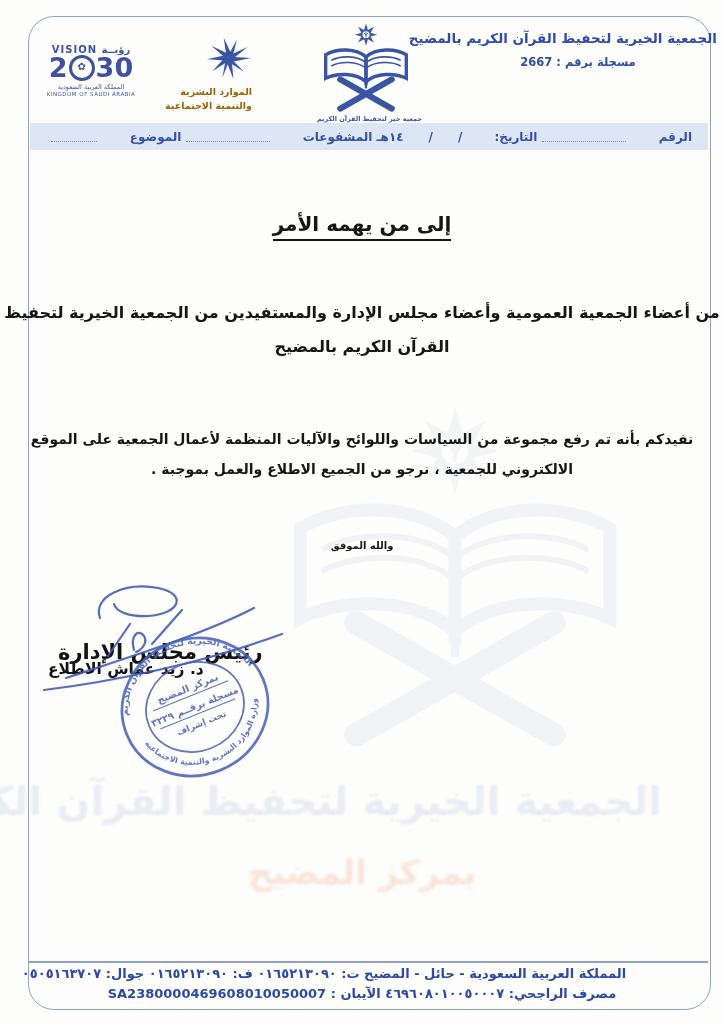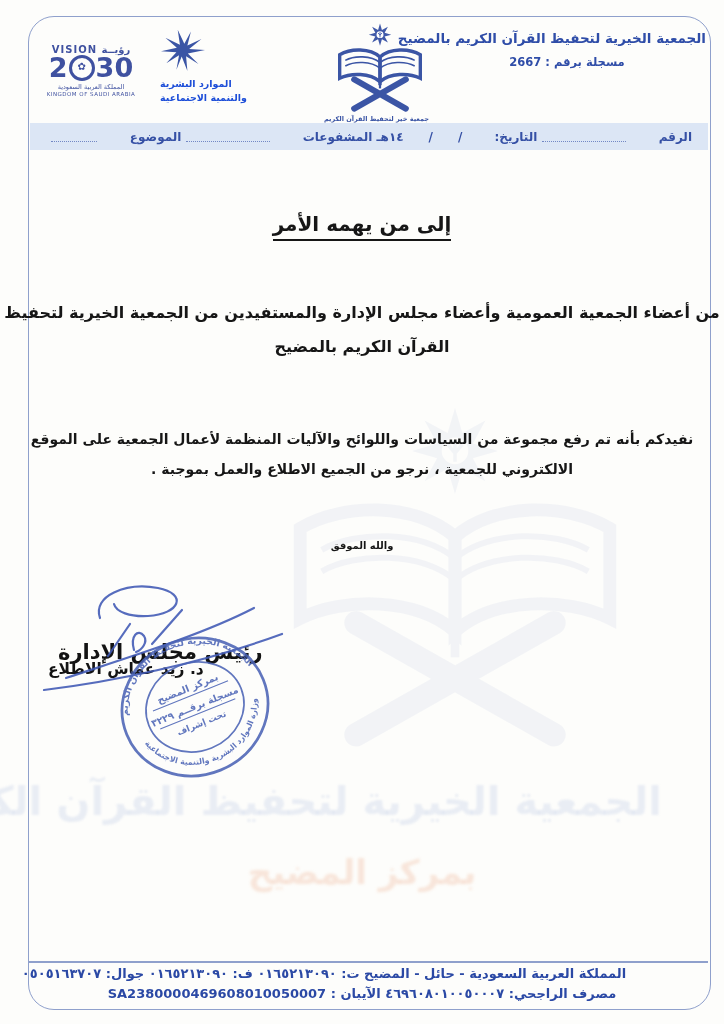--- a/index.html
+++ b/index.html
@@ -7,39 +7,39 @@
     width:724px;height:1024px;background:#fdfdfb;
     font-family:"DejaVu Sans",sans-serif;position:relative;overflow:hidden;
   }
   .page{position:absolute;inset:0;}
   .frame{
     position:absolute;left:28px;top:16px;width:681px;height:992px;
     border:1.6px solid #8fa0cc;border-radius:26px;background:transparent;
   }
   
   .hdr-right{
-    position:absolute;left:428px;top:30px;width:278px;text-align:center;
+    position:absolute;left:439px;top:30px;width:278px;text-align:center;
     direction:rtl;color:#2f4da8;
   }
   .hdr-org{font-size:13.5px;font-weight:bold;white-space:nowrap;}
   .hdr-sup{font-size:9.5px;font-weight:bold;margin-top:7px;white-space:nowrap;}
   .hdr-reg{font-size:11.5px;font-weight:bold;margin-top:9px;}
   .vision{position:absolute;left:36px;top:44px;width:110px;color:#3f51a0;text-align:center;}
   .vision-top{font-size:10px;font-weight:bold;letter-spacing:1px;white-space:nowrap;}
   .vision-year{font-size:27px;font-weight:bold;line-height:26px;display:flex;align-items:center;justify-content:center;}
   .vision-zero{
     display:inline-block;width:20px;height:20px;border:3px solid #3f51a0;border-radius:50%;
     position:relative;margin:0 1px;
   }
   .vision-zero span{position:absolute;left:50%;top:50%;transform:translate(-50%,-54%);font-size:10px;}
   .vision-k-ar{font-size:6.5px;margin-top:2px;}
   .vision-k-en{font-size:5.5px;letter-spacing:.5px;}
-  .hr-logo{position:absolute;left:160px;top:28px;width:92px;text-align:left;color:#1d4ed8;}
+  .hr-logo{position:absolute;left:160px;top:36px;width:92px;text-align:right;color:#a16207;}
   .hr-logo .txt{font-size:9.5px;font-weight:bold;direction:rtl;line-height:12px;margin-top:2px;}
-  .center-logo{position:absolute;left:324px;top:20px;width:112px;text-align:left;color:#3b55a5;}
+  .center-logo{position:absolute;left:310px;top:20px;width:112px;text-align:right;color:#3b55a5;}
   .center-callig{font-size:6.5px;font-weight:bold;direction:rtl;line-height:7px;white-space:nowrap;}
   .center-caption{font-size:5.5px;font-weight:bold;direction:rtl;margin-top:1px;}
   
   .band{
     position:absolute;left:30px;top:123px;width:678px;height:27px;background:#dce6f5;
     display:flex;align-items:center;direction:rtl;padding:0 16px;box-sizing:border-box;
     color:#3550a5;font-size:12px;font-weight:bold;z-index:2;
   }
   .band .lbl{white-space:nowrap;margin-left:28px;}
   .dots{flex:1;border-bottom:1.5px dotted #7388c5;transform:translateY(5px);margin:0 5px;}

